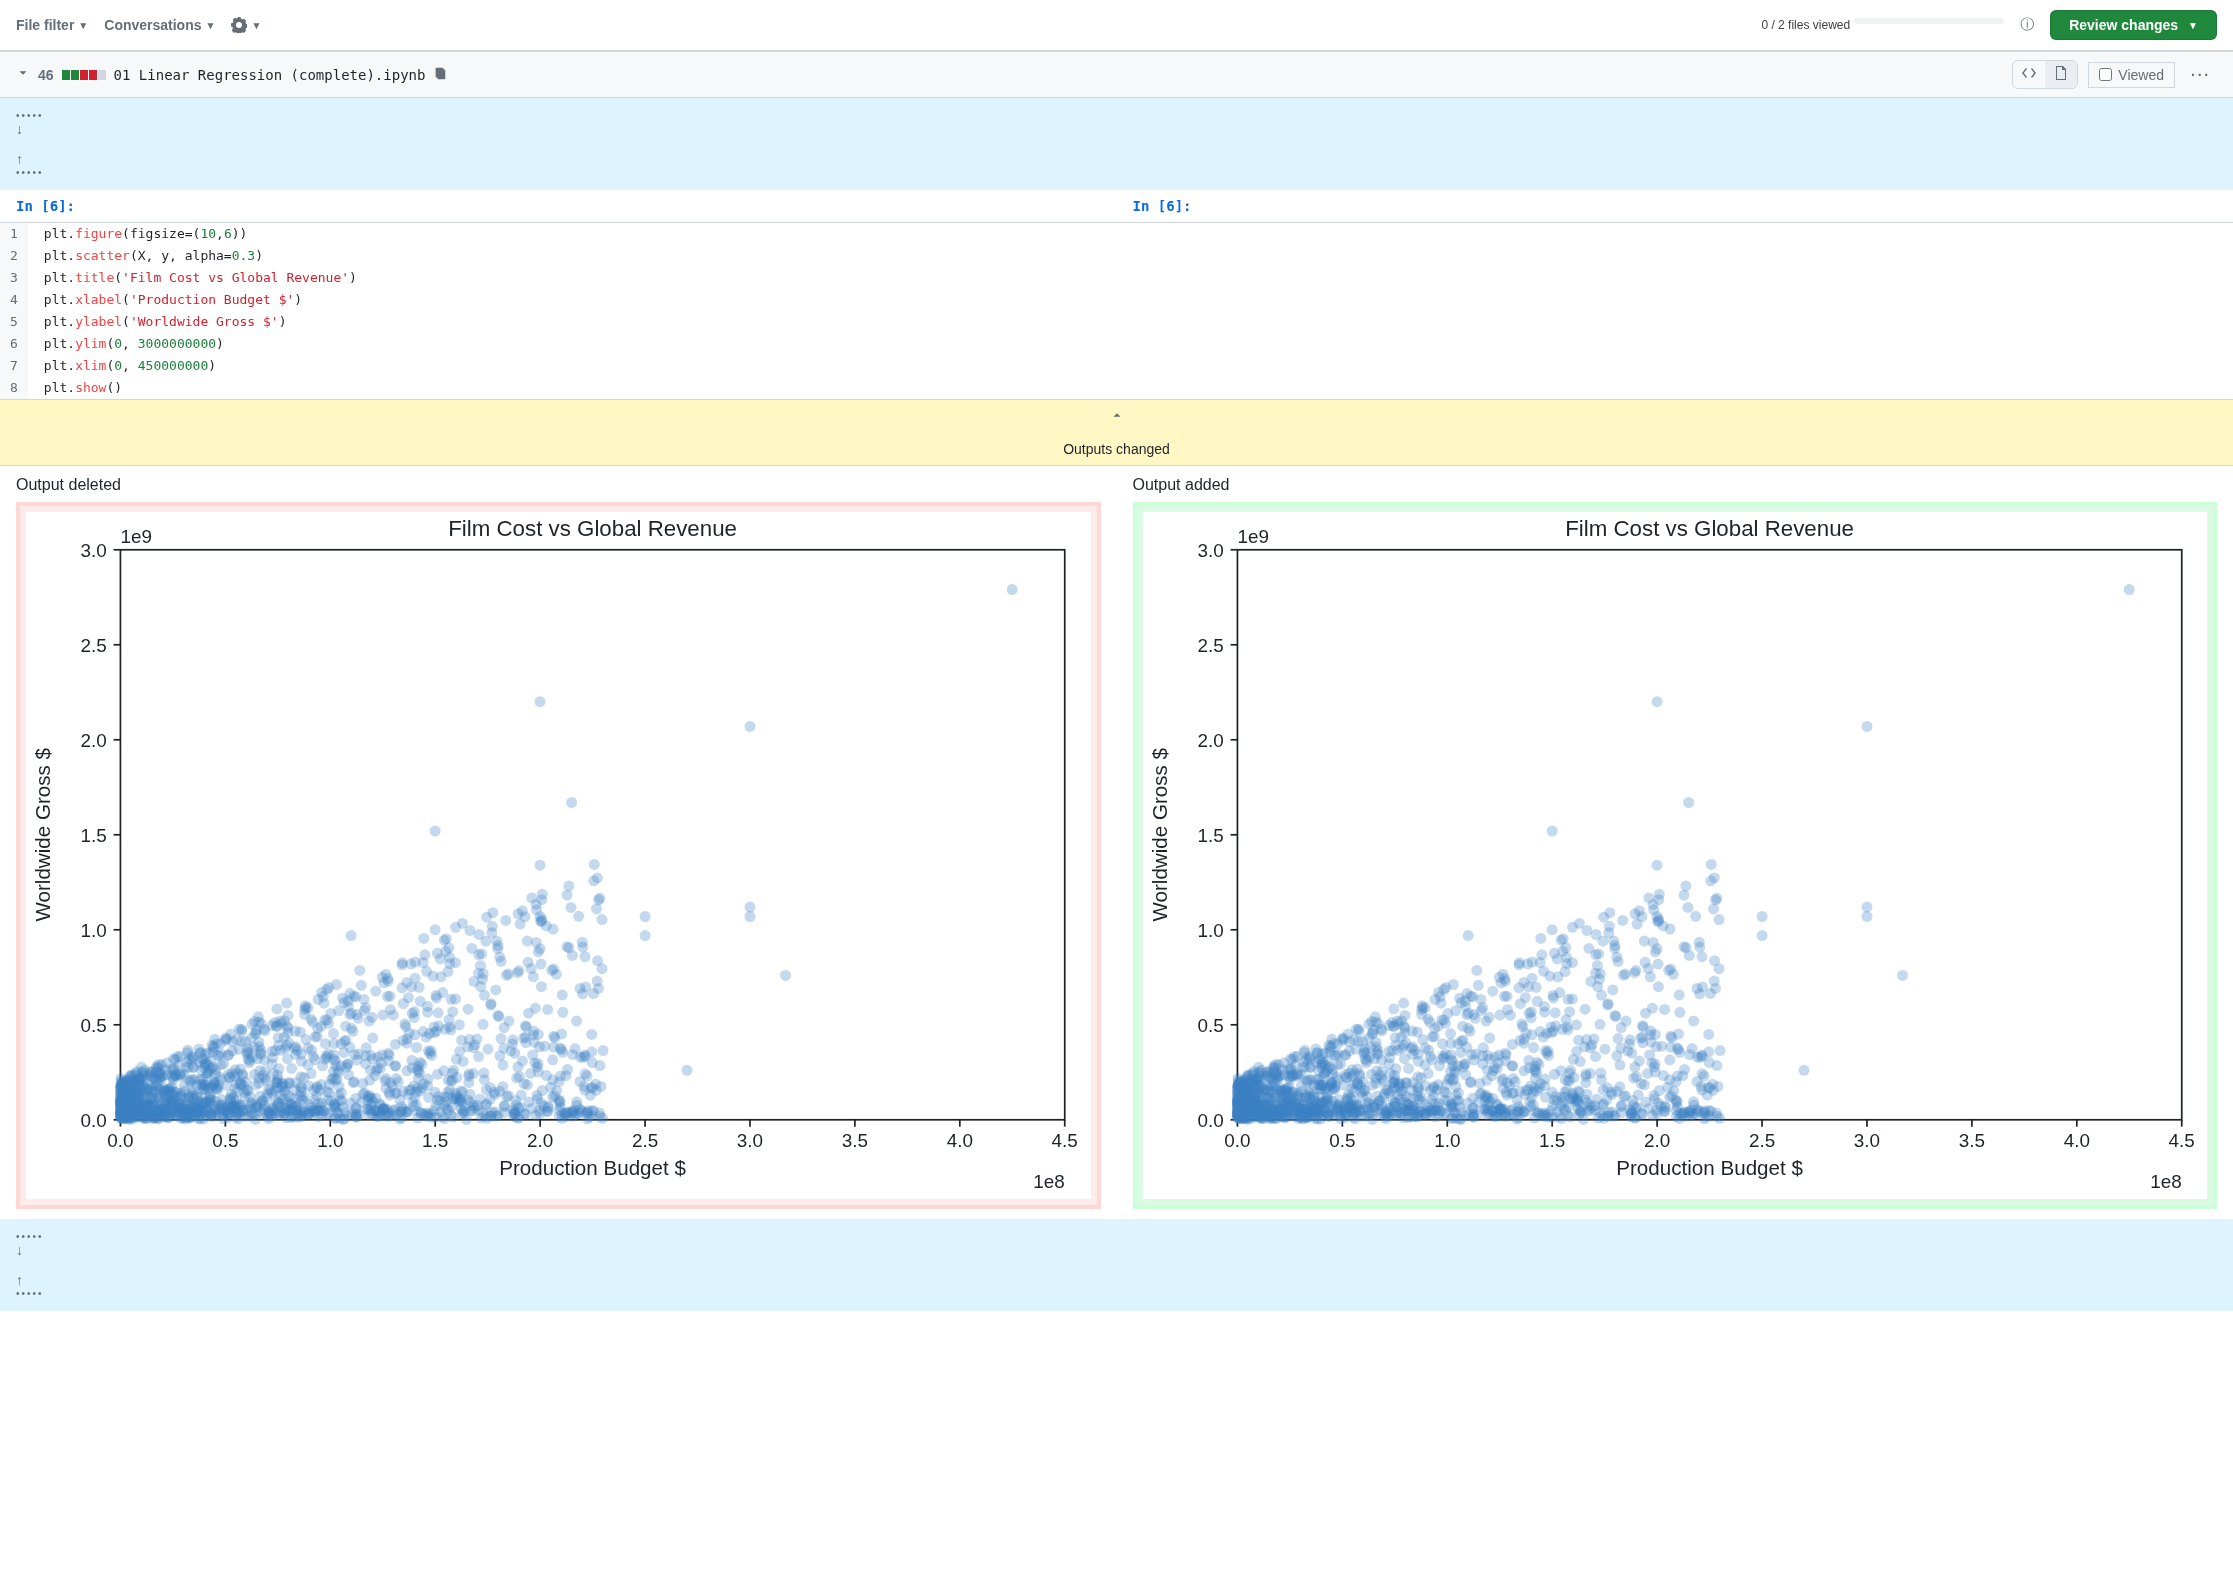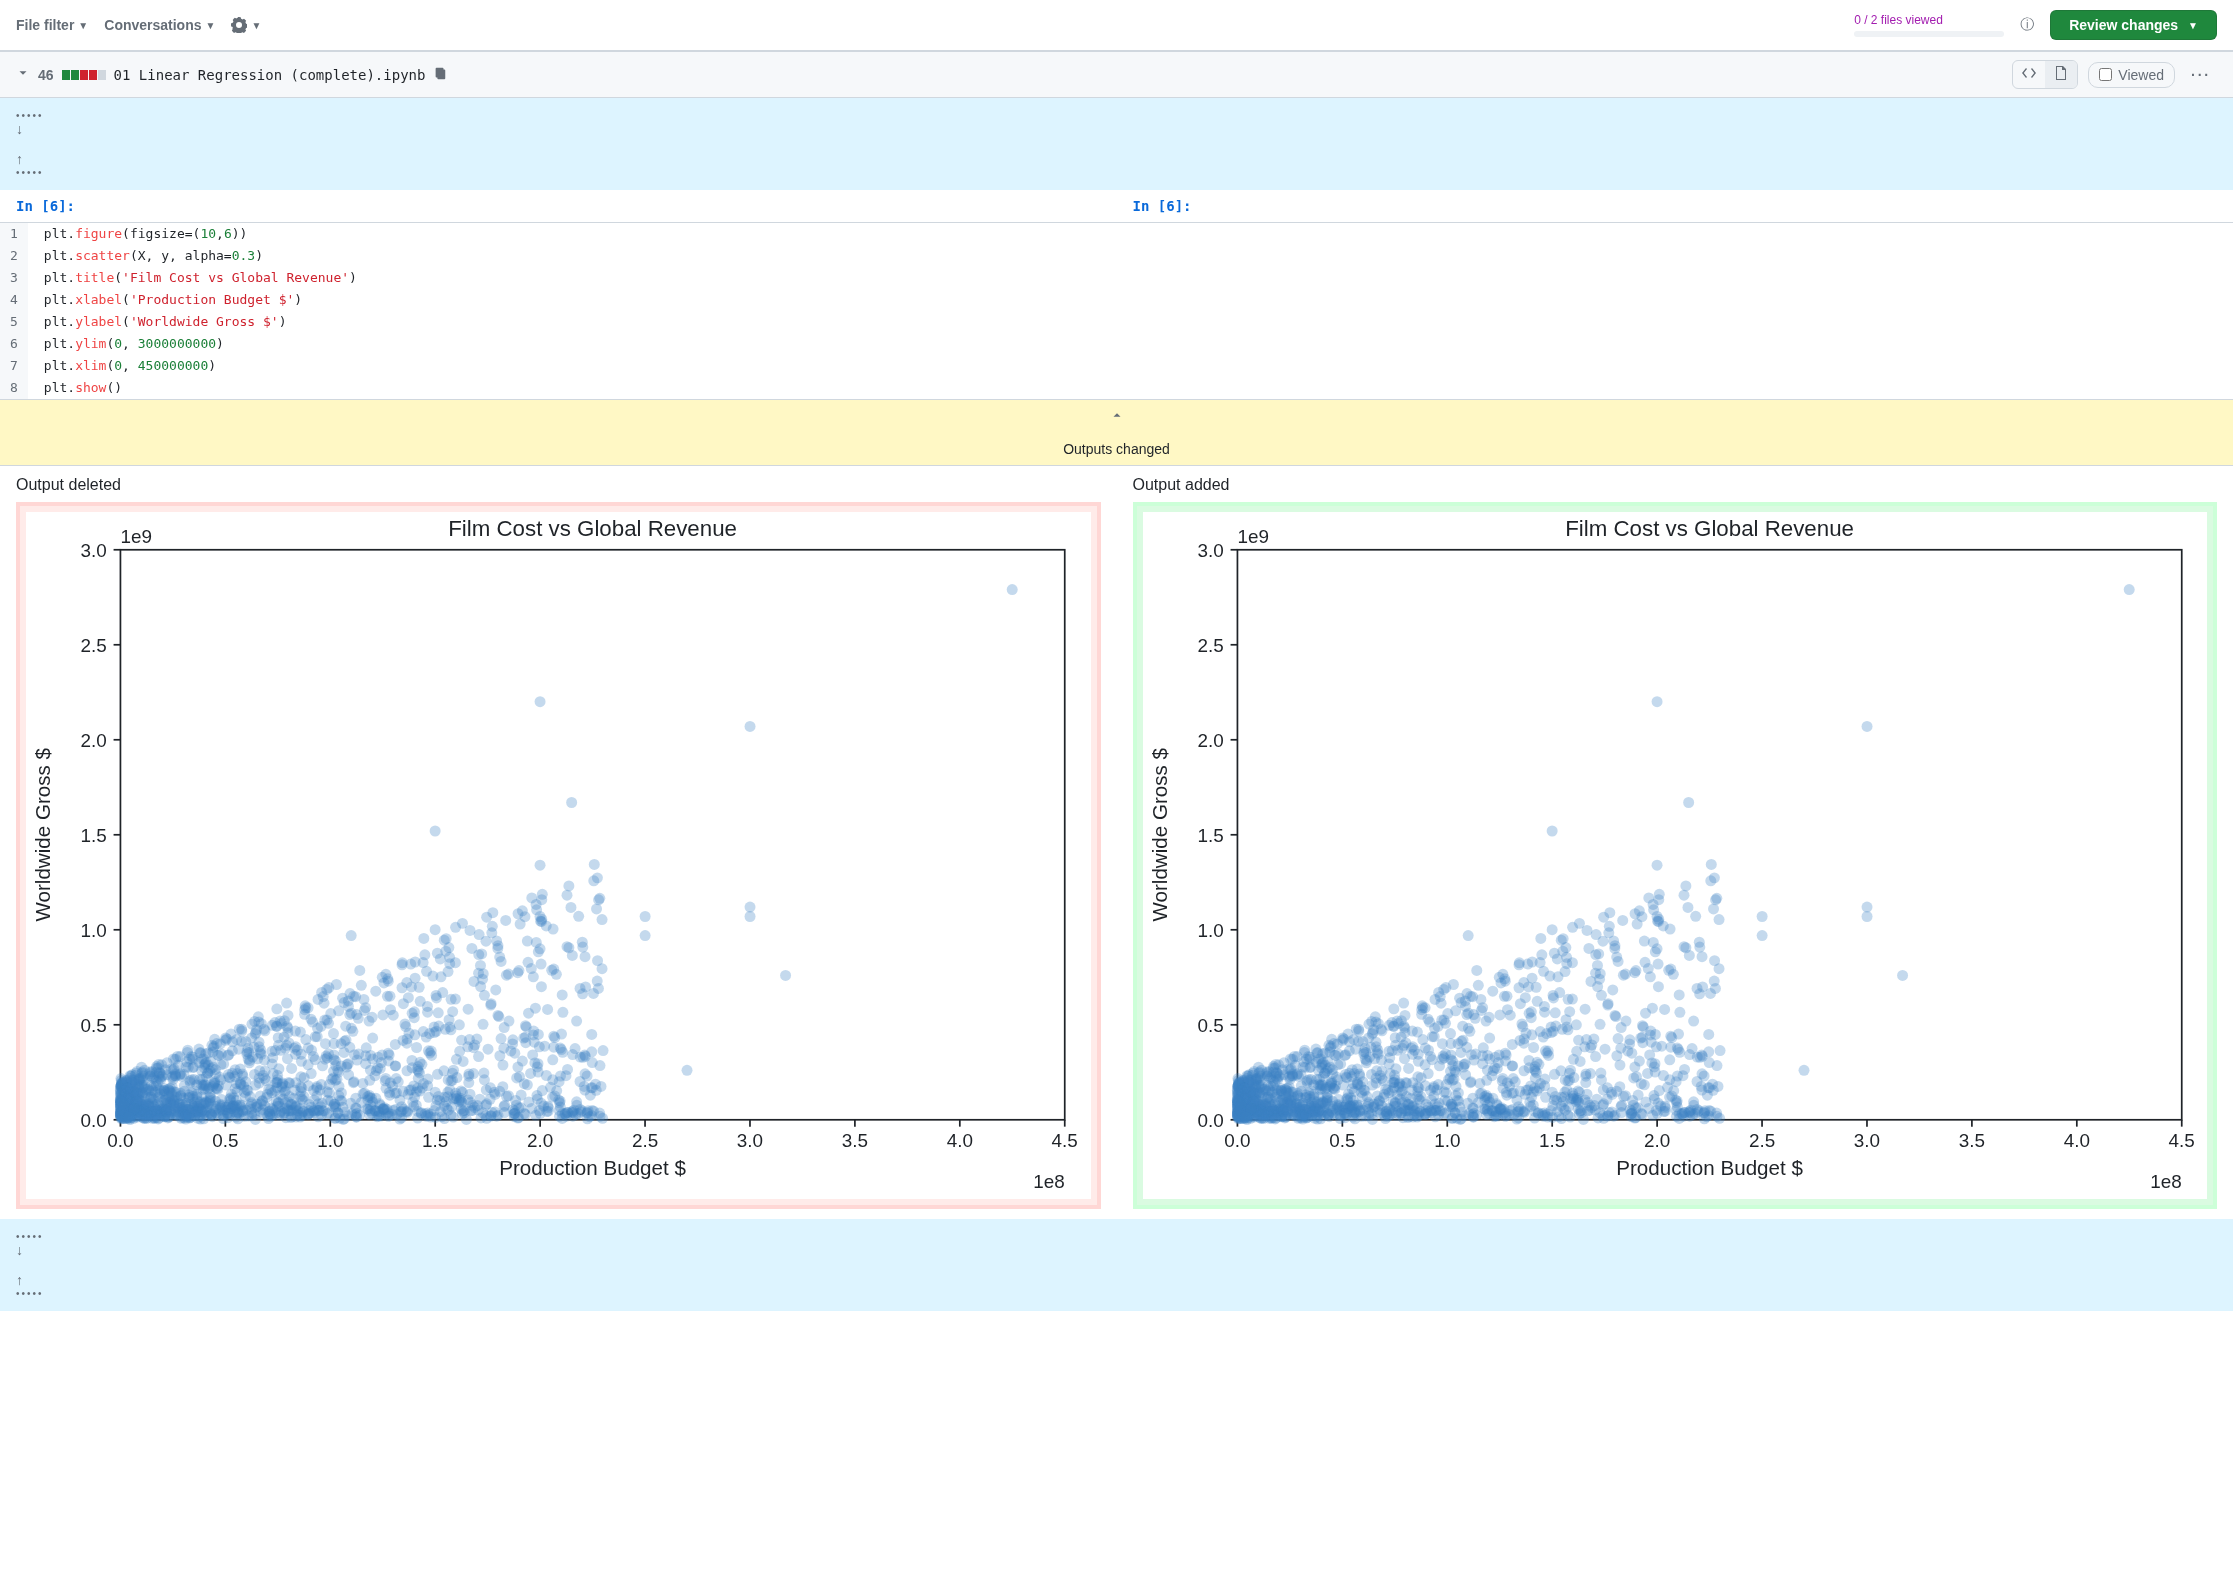--- a/index.html
+++ b/index.html
@@ -20,21 +20,21 @@
   color: #656d76;
   font-weight: 600;
   cursor: pointer;
   display: flex;
   align-items: center;
   gap: 4px;
 }
 .caret-down { font-size: 10px; }
 .gear-icon svg { width: 16px; height: 16px; fill: #656d76; }
 .spacer { flex: 1; }
-.files-viewed { color: #a21caf; font-size: 12px; display: flex; flex-direction: column; align-items: flex-start; gap: 4px;}
+.files-viewed { color: #404040; font-size: 12px; display: flex; flex-direction: row; align-items: flex-start; gap: 4px;}
 .progress-bar { width: 150px; height: 6px; background: #eff2f5; border-radius: 3px; }
 .info-icon { color: #656d76; }
 .review-btn {
   background: #1f883d;
   color: #fff;
   border: 1px solid rgba(27,31,36,0.15);
   border-radius: 6px;
   padding: 6px 18px;
   font-weight: 600;
   font-size: 14px;
@@ -62,21 +62,21 @@
 .db-grn { background: #1f883d; }
 .db-red { background: #cf222e; }
 .db-gry { background: #d0d7de; }
 .file-name { font-family: ui-monospace, SFMono-Regular, Menlo, monospace; color: #1f2328; }
 .copy-icon svg { width: 14px; height: 14px; fill: #656d76; cursor: pointer; }
 .file-header-right { margin-left: auto; display: flex; align-items: center; gap: 10px; }
 .view-mode { display: flex; border: 1px solid #d0d7de; border-radius: 6px; overflow: hidden; }
 .view-mode-btn { padding: 4px 8px; cursor: pointer; }
 .view-mode-btn.active { background: #eaeef2; }
 .view-mode-btn svg { width: 16px; height: 16px; fill: #656d76; }
-.viewed-check { display: flex; align-items: center; gap: 6px; border: 1px solid #d0d7de; border-radius: 10px; padding: 4px 10px; color: #656d76; cursor: pointer;}
+.viewed-check { display: flex; align-items: center; gap: 6px; border: 1px solid #d0d7de; border-radius: 0; padding: 4px 10px; color: #656d76; cursor: pointer;}
 .kebab-icon { cursor: pointer; color: #656d76; letter-spacing: 2px; font-weight: bold; padding: 0 6px;}
 
 .hunk { background: #ddf4ff; padding: 12px 16px; display: flex; flex-direction: column; gap: 14px; }
 .expand-dots { font-size: 10px; color: #656d76; letter-spacing: 2px; }
 .expand-arrow { color: #656d76; }
 
 .cell-prompt-row { display: grid; grid-template-columns: 50% 50%; border-bottom: 1px solid #d0d7de; background: #fff;}
 .cell-prompt { font-family: ui-monospace, SFMono-Regular, Menlo, monospace; color: #0969da; font-weight: 600; padding: 8px 16px; }
 
 .code-block { display: flex; font-family: ui-monospace, SFMono-Regular, Menlo, monospace; font-size: 13px; background: #fff; border-bottom: 1px solid #d0d7de;}

